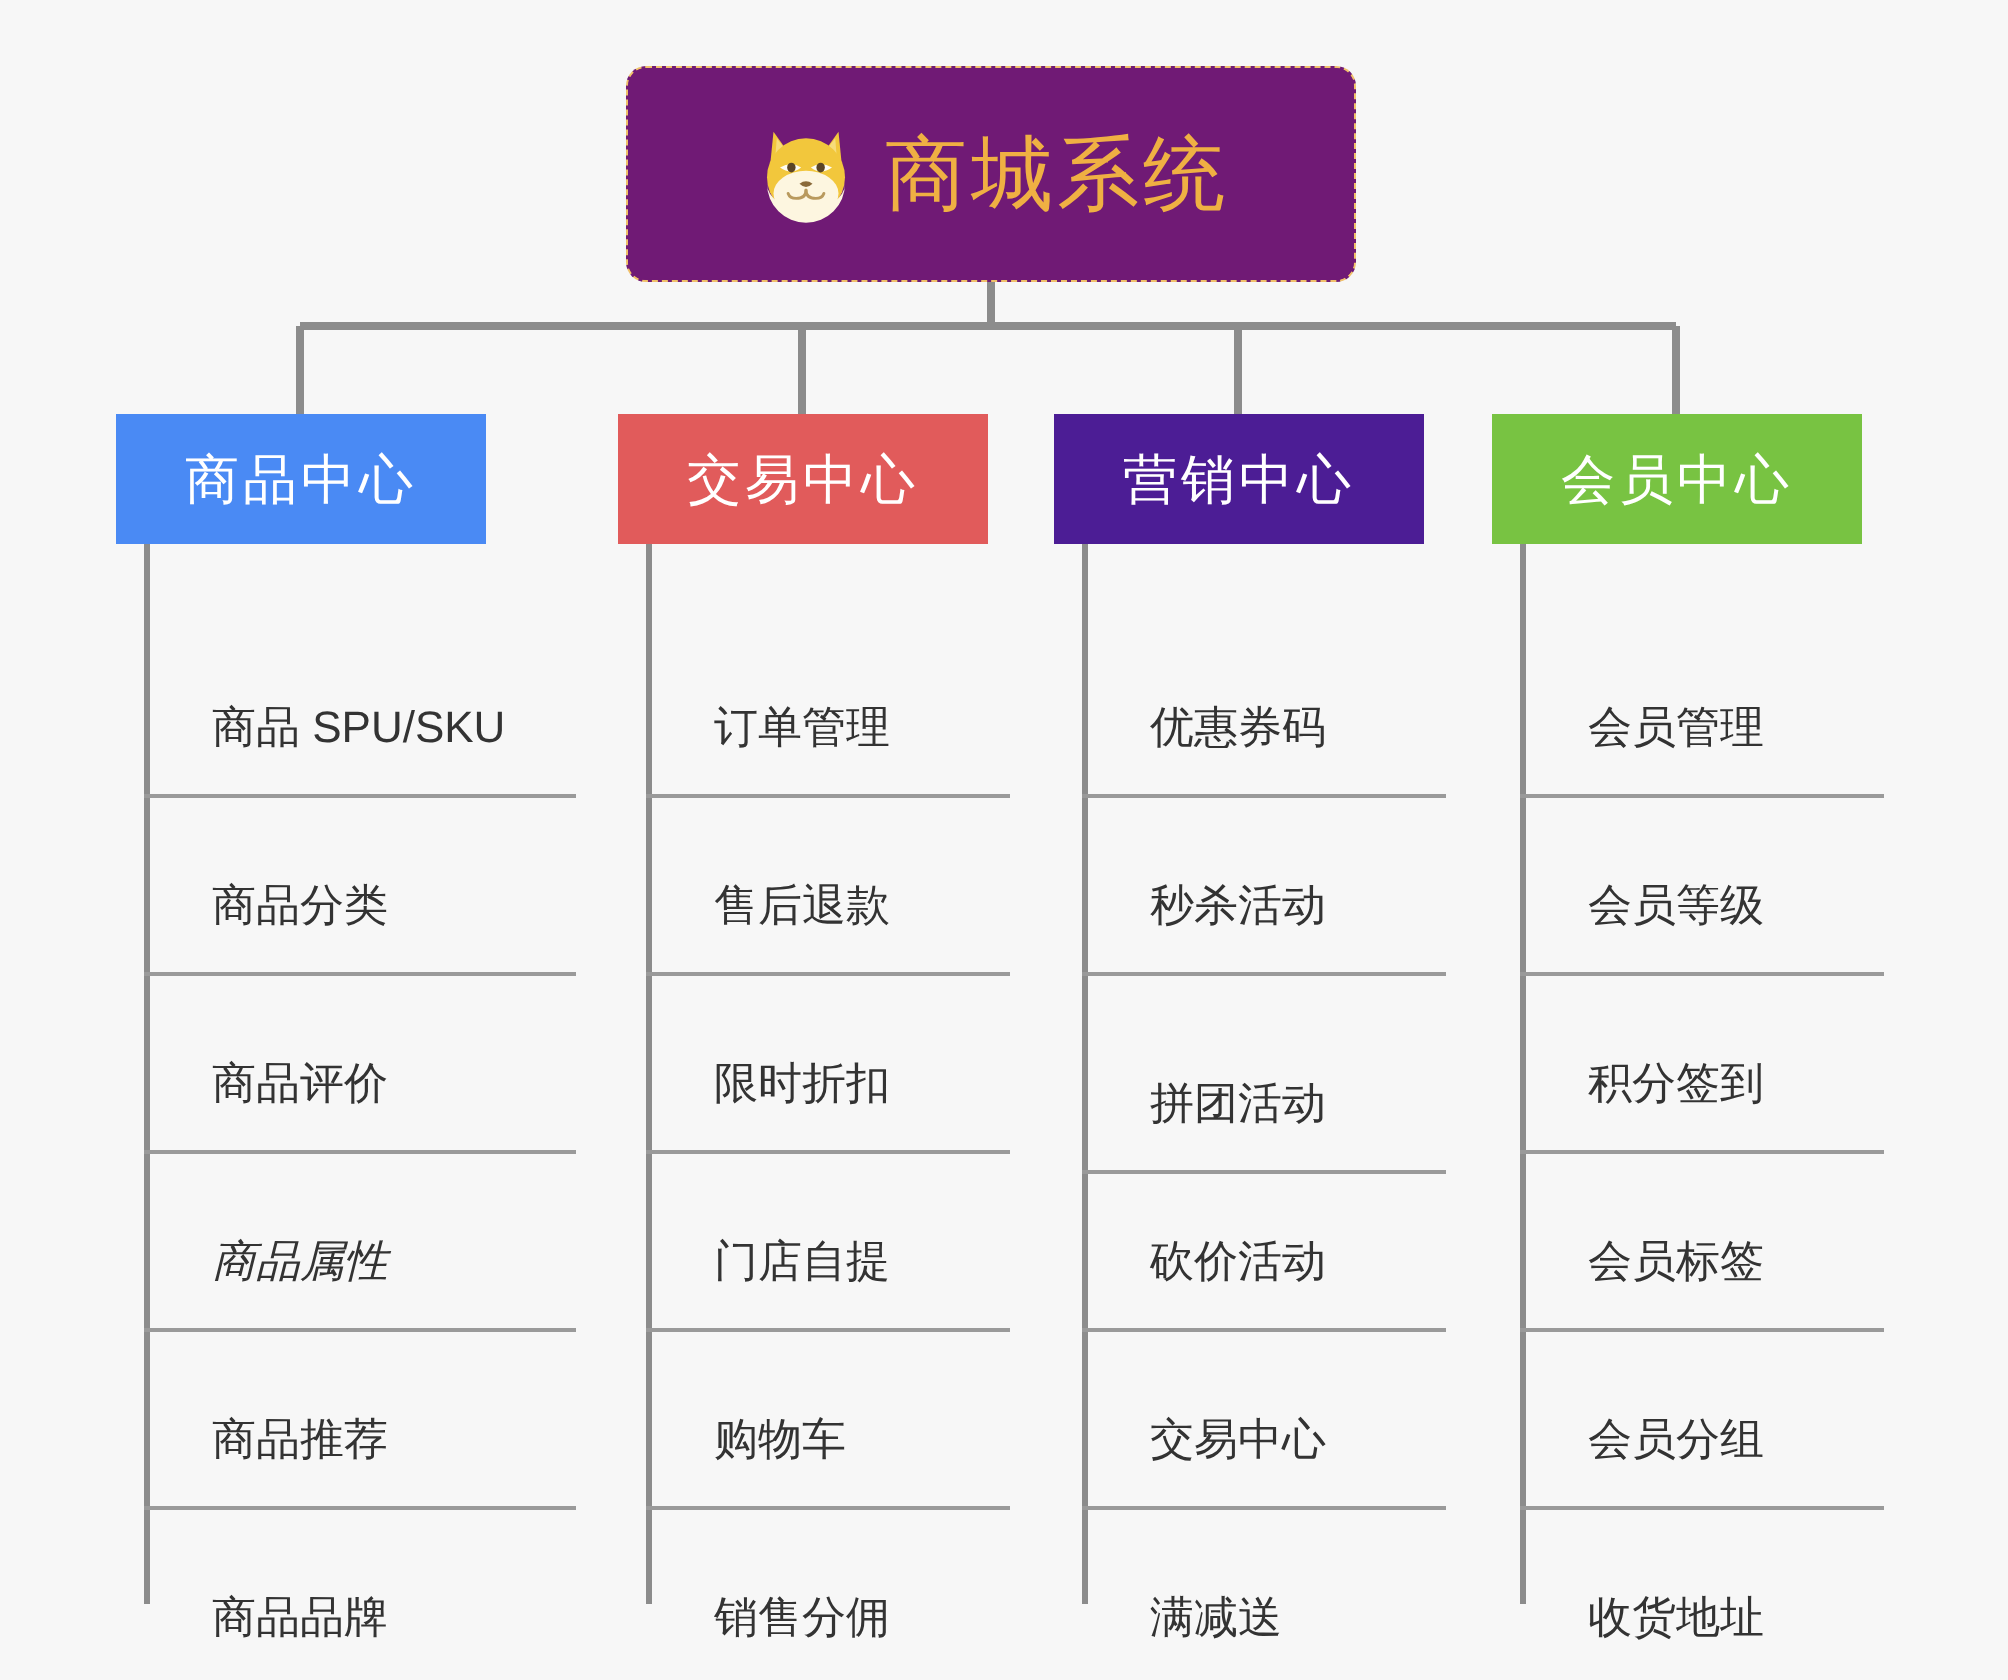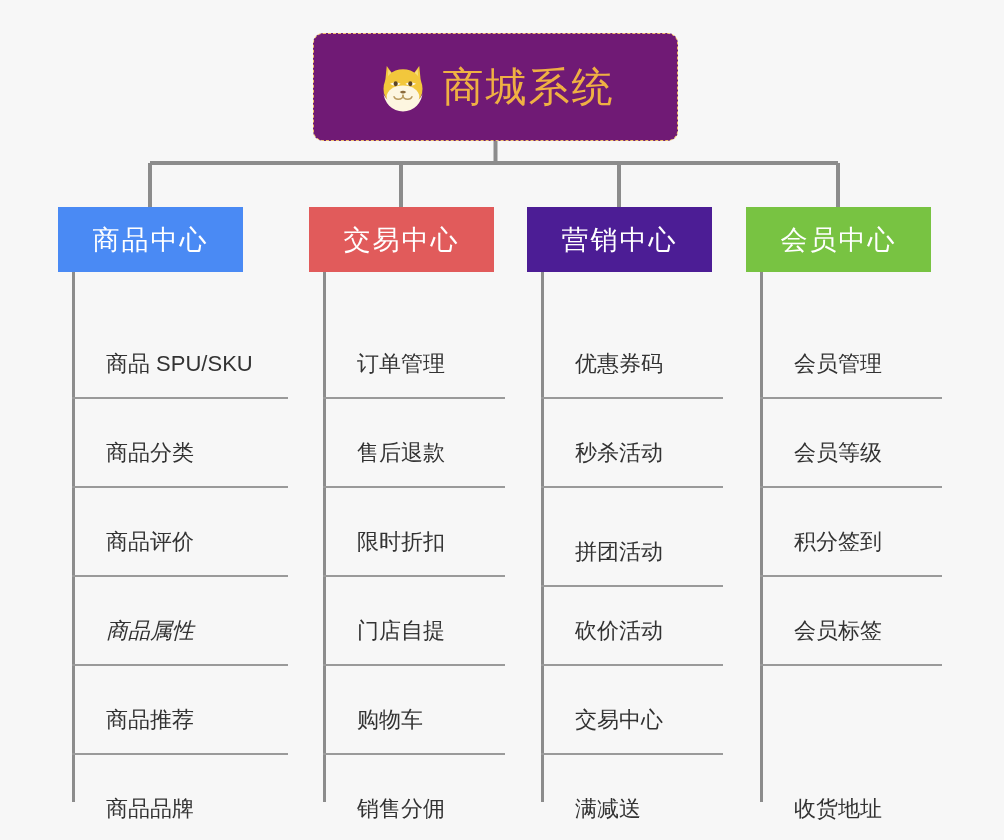--- a/index.html
+++ b/index.html
@@ -172,17 +172,18 @@
         </div>
       </div>
       <div class="column" style="left: 746px; width: 185px;">
         <div class="col-header" style="background: rgb(120, 195, 66); width: 185px;">会员中心</div>
         <div class="col-items" style="position: relative; height: 538px;">
           <div style="position: absolute; left: 14px; top: 0px; width: 3px; height: 530px; background: rgb(140, 140, 140);"></div>
           <div class="leaf-item" style="left: 14px; top: 53px; width: 182px;">会员管理</div>
           <div class="leaf-item" style="left: 14px; top: 142px; width: 182px;">会员等级</div>
           <div class="leaf-item" style="left: 14px; top: 231px; width: 182px;">积分签到</div>
           <div class="leaf-item" style="left: 14px; top: 320px; width: 182px;">会员标签</div>
+          <div class="leaf-item" style="left: 14px; top: 409px; width: 182px;">会员分组</div>
           <div class="leaf-item" style="left: 14px; top: 498px; width: 182px;">收货地址</div>
         </div>
       </div>
     </div>
 </div>
 
 </body></html>

